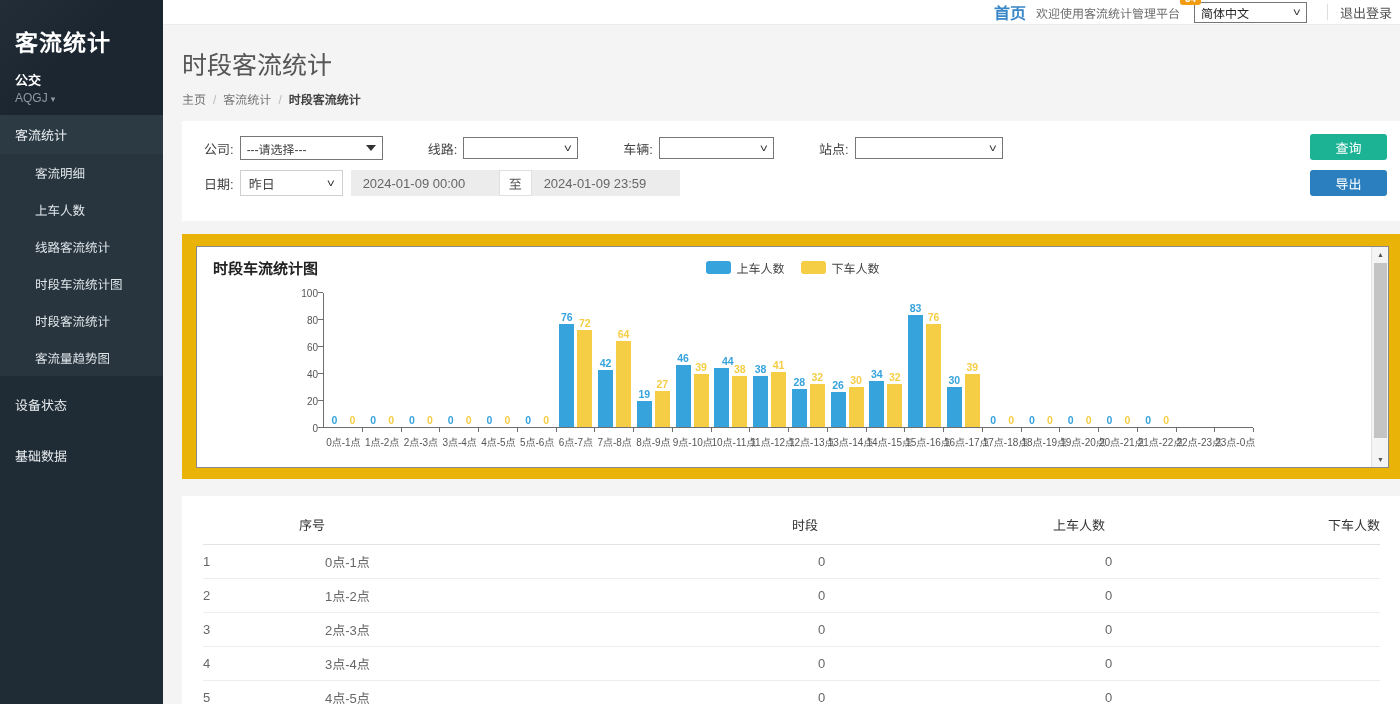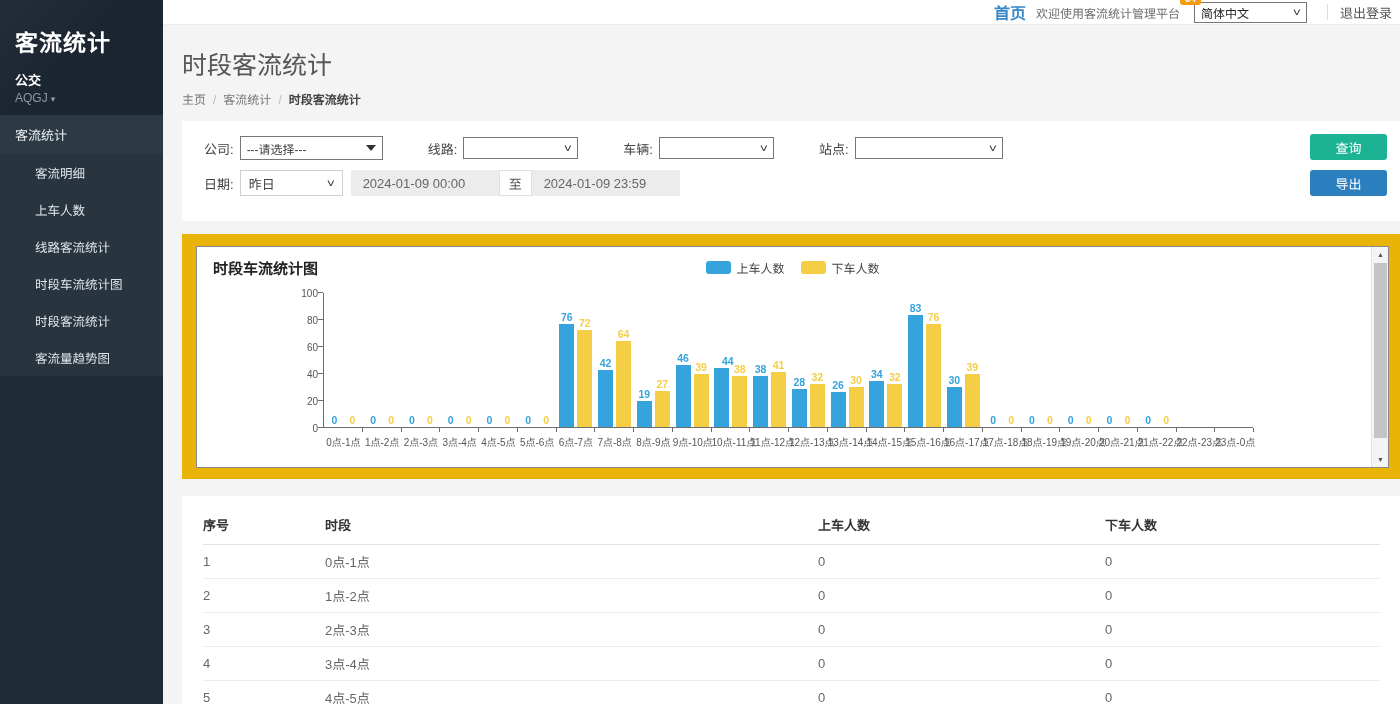--- a/index.html
+++ b/index.html
@@ -112,21 +112,21 @@
   .scroll-arrow.up { top:0; }
   .scroll-arrow.down { bottom:0; }
   .scroll-thumb { position:absolute; left:2px; top:16px; width:13px; height:175px;
     background:#c4c4c4; cursor:grab; }
 
   
   .table-card { background:#fff; margin:17px 0 0 19px; padding:10px 20px 0 21px;
     flex:1; }
   table { width:100%; border-collapse:collapse; table-layout:fixed; }
   col.c1 { width:122px; } col.c2 { width:493px; } col.c3 { width:287px; }
-  th { text-align:left; font-size:13px; color:#333; font-weight:bold;
+  th { text-align:right; font-size:13px; color:#333; font-weight:normal;
     padding:9px 0 10px 0; border-bottom:1px solid #e3e3e3; }
   td { font-size:13px; color:#666; padding:7px 0; border-bottom:1px solid #ededed;
     height:26px; }
 </style>
 </head>
 <body>
 
 <div class="app">
 
   <aside class="sidebar">
@@ -140,20 +140,22 @@
     <nav id="sidebar-menu">
         <div class="menu-item parent-active">客流统计</div>
         <div class="submenu">
           <div class="menu-item">客流明细</div>
           <div class="menu-item">上车人数</div>
           <div class="menu-item">线路客流统计</div>
           <div class="menu-item">时段车流统计图</div>
           <div class="menu-item">时段客流统计</div>
           <div class="menu-item">客流量趋势图</div>
         </div>
+        <div class="menu-item section">设备状态</div>
+        <div class="menu-item section">基础数据</div>
       </nav>
   </aside>
 
   <div class="main">
 
     <header class="topbar">
       <span class="home-link">首页</span>
       <span class="welcome">欢迎使用客流统计管理平台</span>
       <div class="lang-wrap">
         <span class="badge">34</span>

